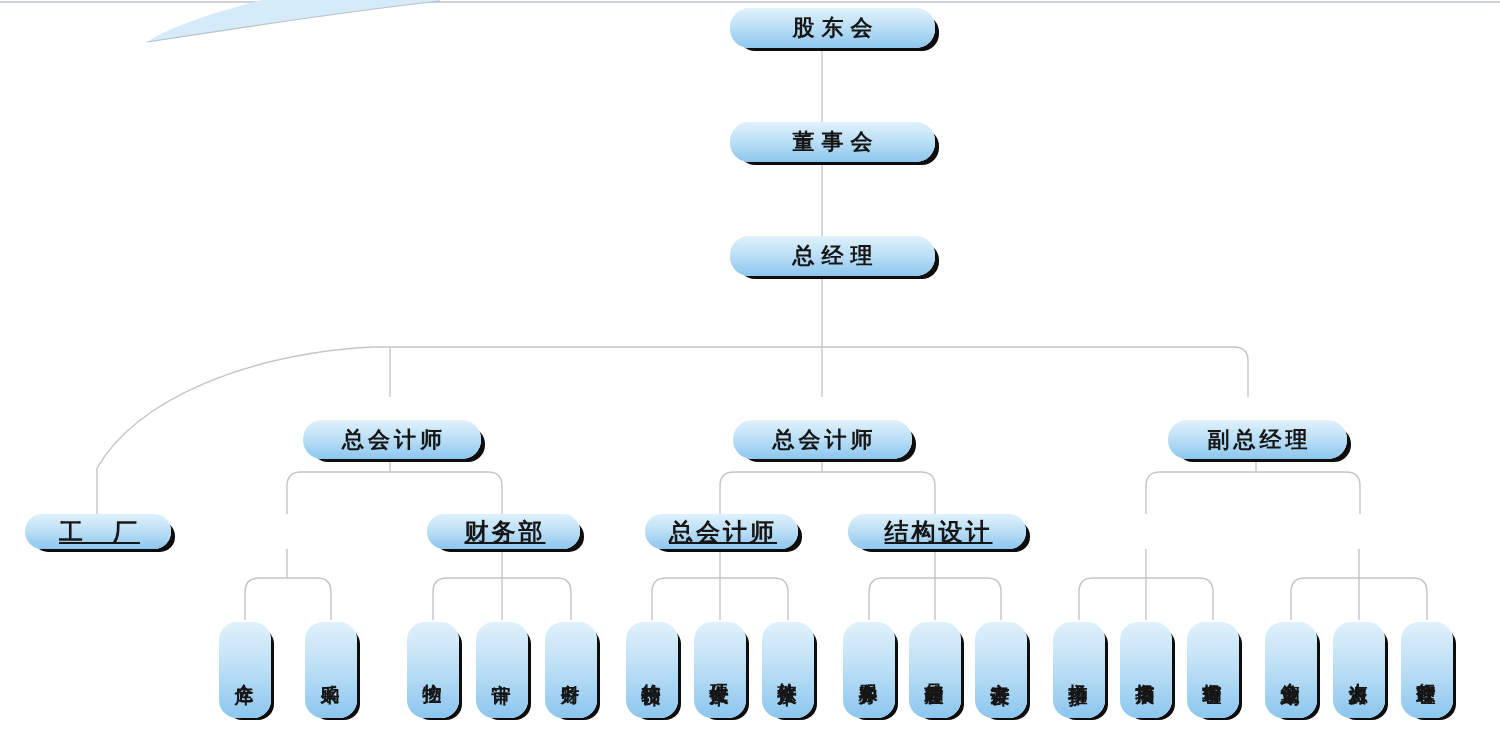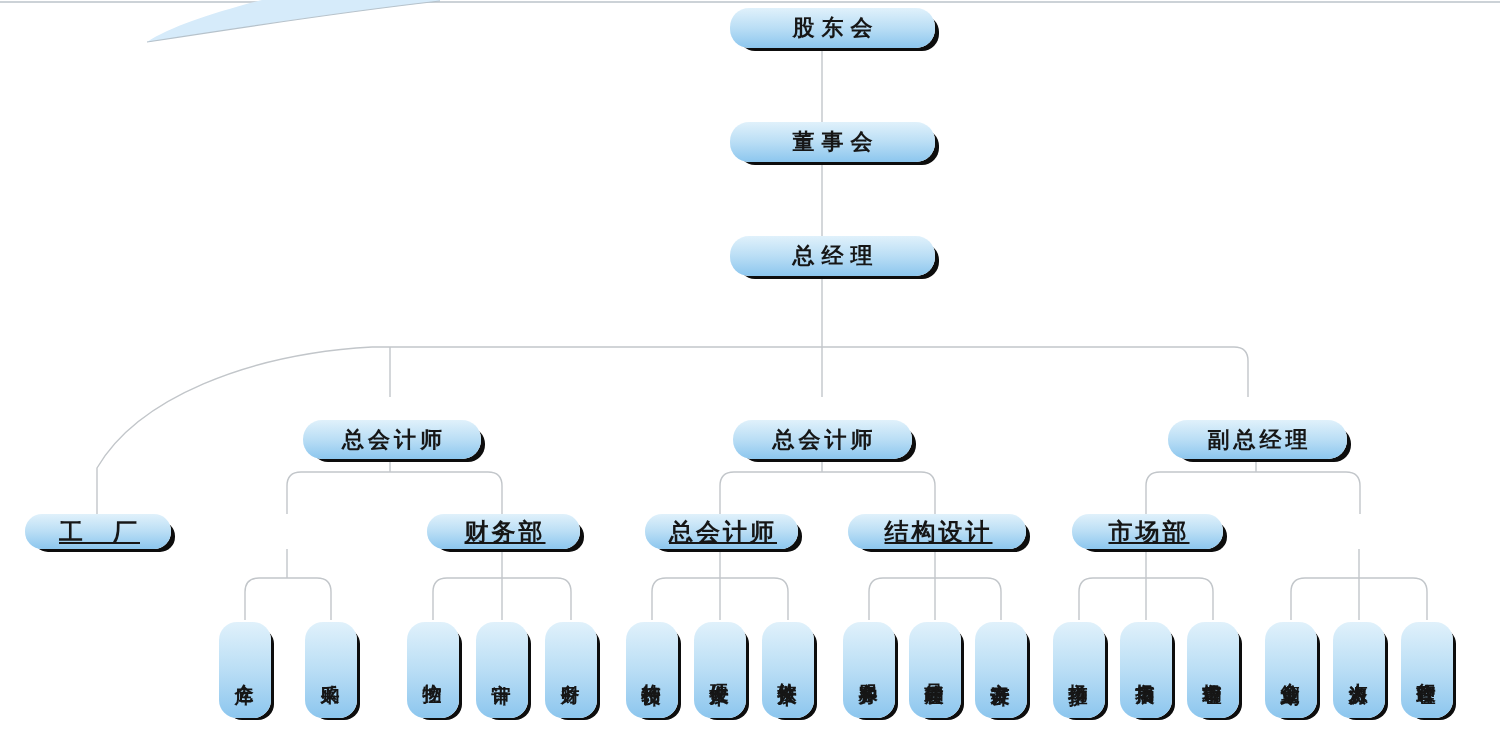--- a/index.html
+++ b/index.html
@@ -73,21 +73,20 @@
   <div class="node lv1" style="left:730px;top:236px;width:198px">总经理</div>
 
   <div class="node lv2" style="left:303px;top:398px;width:174px">总会计师</div>
   <div class="node lv2" style="left:733px;top:398px;width:175px">总会计师</div>
   <div class="node lv2" style="left:1168px;top:398px;width:175px">副总经理</div>
 
   <div class="node lv3" style="left:25px;top:514px;width:143px">工　厂</div>
   <div class="node lv3" style="left:427px;top:514px;width:150px">财务部</div>
   <div class="node lv3" style="left:645px;top:514px;width:150px">总会计师</div>
   <div class="node lv3" style="left:848px;top:514px;width:175px">结构设计</div>
-  <div class="node lv3" style="left:1072px;top:514px;width:148px">市场部</div>
 
   <div class="node lv4" style="left:219px">
     <span class="vt">仓库</span>
     </div>
   <div class="node lv4" style="left:305px">
     <span class="vt">采购</span>
     </div>
 
   <div class="node lv4" style="left:407px">
     <span class="vt">物控</span>

